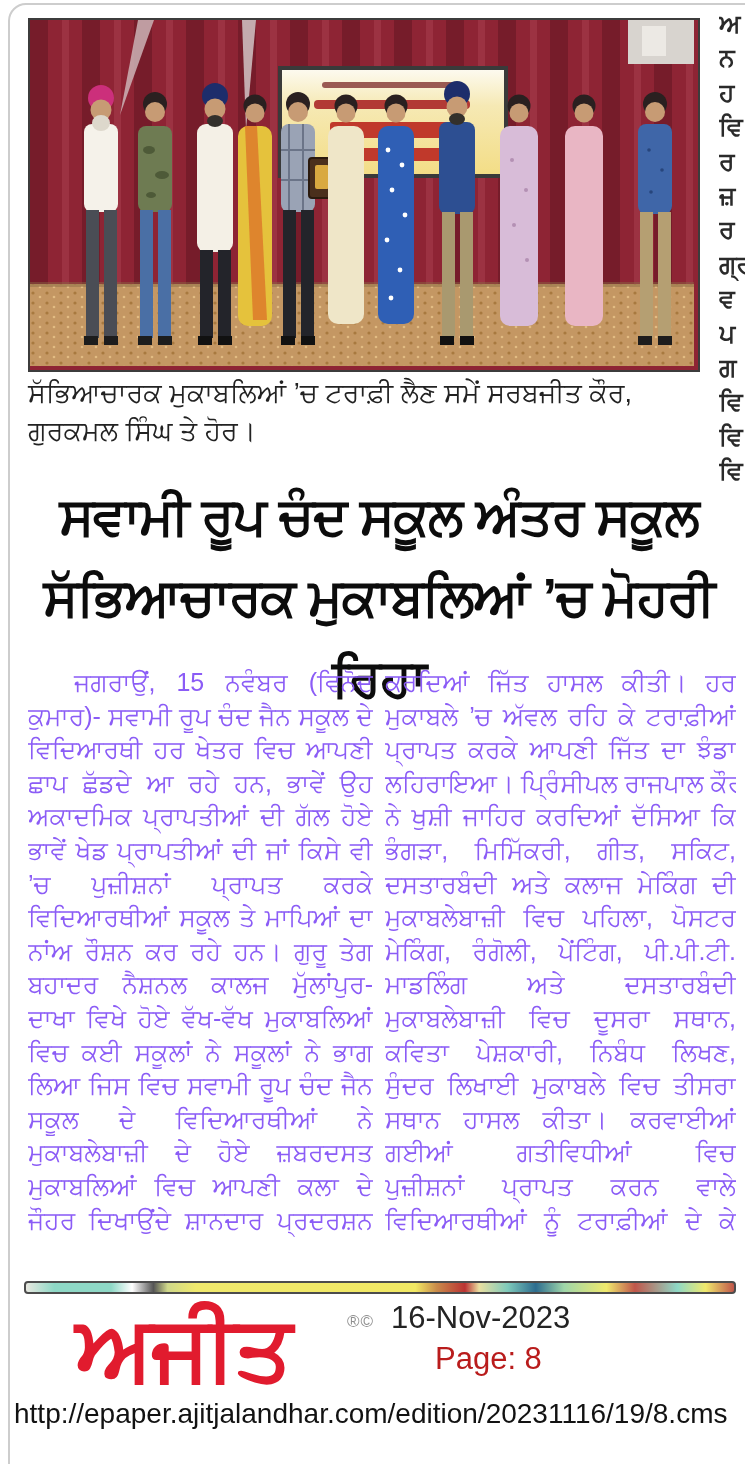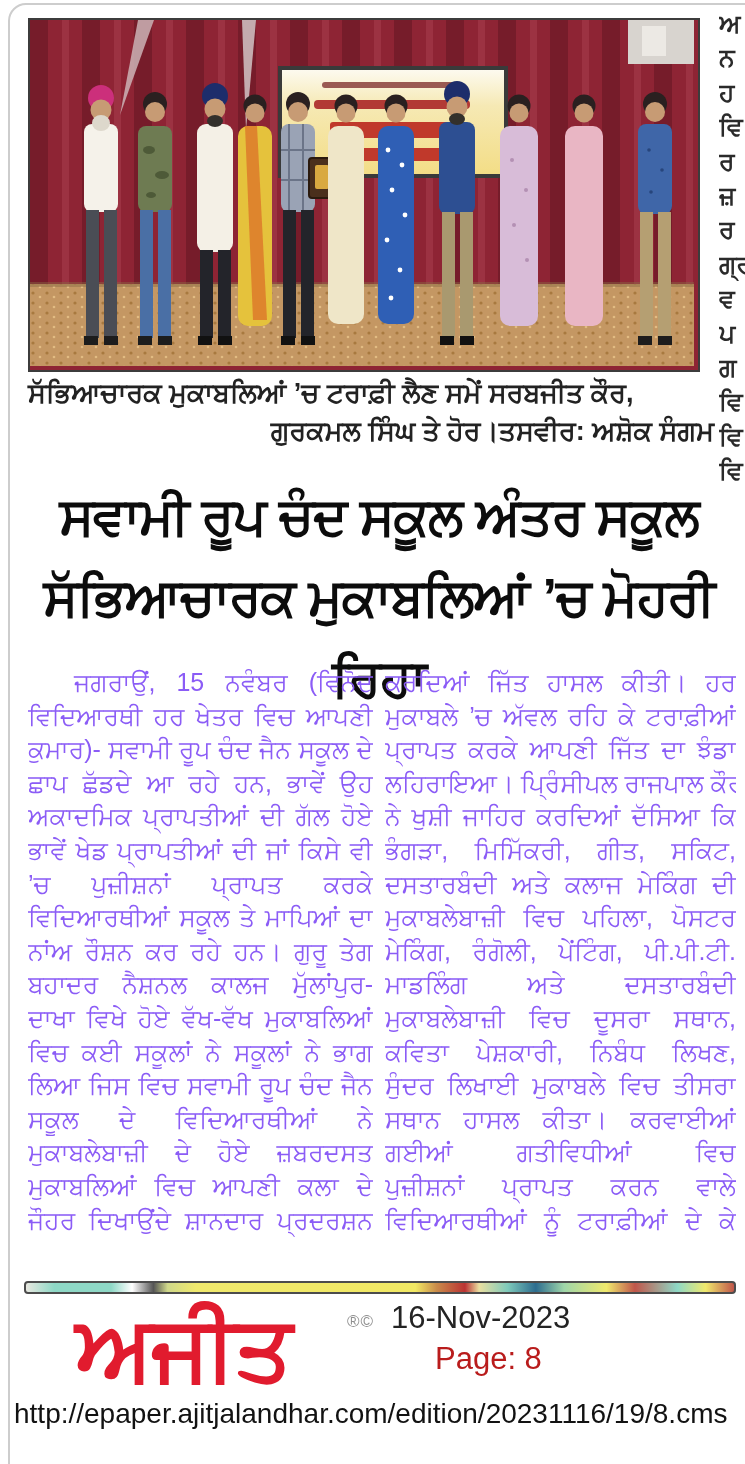--- a/index.html
+++ b/index.html
@@ -21,23 +21,23 @@
   .photo svg{display:block;}
   
   .side-frag{
     position:absolute;left:719px;top:6px;width:40px;
     font-size:25px;font-weight:700;color:#2a2a2a;line-height:34.4px;
   }
   .side-frag div{height:34.4px;overflow:hidden;}
   
   .caption{
     position:absolute;left:28px;top:374px;width:686px;
-    font-size:27px;font-weight:700;color:#222;line-height:38px;
-  }
-  .caption-row2{display:flex;justify-content:flex-end;}
+    font-size:27px;font-weight:400;color:#222;line-height:38px;
+  }
+  .caption-row2{display:flex;justify-content:space-between;}
   
   .headline{
     position:absolute;left:24px;top:476px;width:710px;
     text-align:center;font-weight:700;color:#0c0c0c;
     font-size:52px;line-height:81px;letter-spacing:-1px;
   }
   
   .col{
     position:absolute;top:666px;
     font-size:25px;font-weight:500;color:#8b5cf6;
@@ -262,33 +262,32 @@
     <div class="frag">ਗ</div>
     <div class="frag">ਵਿ</div>
     <div class="frag">ਵਿ</div>
     <div class="frag">ਵਿ</div>
   </div>
 
 <div class="caption">
   <div>ਸੱਭਿਆਚਾਰਕ ਮੁਕਾਬਲਿਆਂ ’ਚ ਟਰਾਫ਼ੀ ਲੈਣ ਸਮੇਂ ਸਰਬਜੀਤ ਕੌਰ,</div>
   <div class="caption-row2">
     <span>ਗੁਰਕਮਲ ਸਿੰਘ ਤੇ ਹੋਰ।</span>
-    <span>ਤਸਵੀਰ: ਅਸ਼ੋਕ ਸੰਗਮ</span>
   </div>
 </div>
 
 <div class="headline">
   <div>ਸਵਾਮੀ ਰੂਪ ਚੰਦ ਸਕੂਲ ਅੰਤਰ ਸਕੂਲ</div>
   <div>ਸੱਭਿਆਚਾਰਕ ਮੁਕਾਬਲਿਆਂ ’ਚ ਮੋਹਰੀ ਰਿਹਾ</div>
 </div>
 
 <div class="col col-left">
     <div class="jline indent">ਜਗਰਾਉਂ, 15 ਨਵੰਬਰ (ਵਿਨੋਦ</div>
+    <div class="jline">ਕੁਮਾਰ)- ਸਵਾਮੀ ਰੂਪ ਚੰਦ ਜੈਨ ਸਕੂਲ ਦੇ</div>
     <div class="jline">ਵਿਦਿਆਰਥੀ ਹਰ ਖੇਤਰ ਵਿਚ ਆਪਣੀ</div>
-    <div class="jline">ਕੁਮਾਰ)- ਸਵਾਮੀ ਰੂਪ ਚੰਦ ਜੈਨ ਸਕੂਲ ਦੇ</div>
     <div class="jline">ਛਾਪ ਛੱਡਦੇ ਆ ਰਹੇ ਹਨ, ਭਾਵੇਂ ਉਹ</div>
     <div class="jline">ਅਕਾਦਮਿਕ ਪ੍ਰਾਪਤੀਆਂ ਦੀ ਗੱਲ ਹੋਏ</div>
     <div class="jline">ਭਾਵੇਂ ਖੇਡ ਪ੍ਰਾਪਤੀਆਂ ਦੀ ਜਾਂ ਕਿਸੇ ਵੀ</div>
     <div class="jline">’ਚ ਪੁਜ਼ੀਸ਼ਨਾਂ ਪ੍ਰਾਪਤ ਕਰਕੇ</div>
     <div class="jline">ਵਿਦਿਆਰਥੀਆਂ ਸਕੂਲ ਤੇ ਮਾਪਿਆਂ ਦਾ</div>
     <div class="jline">ਨਾਂਅ ਰੌਸ਼ਨ ਕਰ ਰਹੇ ਹਨ। ਗੁਰੂ ਤੇਗ</div>
     <div class="jline">ਬਹਾਦਰ ਨੈਸ਼ਨਲ ਕਾਲਜ ਮੁੱਲਾਂਪੁਰ-</div>
     <div class="jline">ਦਾਖਾ ਵਿਖੇ ਹੋਏ ਵੱਖ-ਵੱਖ ਮੁਕਾਬਲਿਆਂ</div>
     <div class="jline">ਵਿਚ ਕਈ ਸਕੂਲਾਂ ਨੇ ਸਕੂਲਾਂ ਨੇ ਭਾਗ</div>
     <div class="jline">ਲਿਆ ਜਿਸ ਵਿਚ ਸਵਾਮੀ ਰੂਪ ਚੰਦ ਜੈਨ</div>

